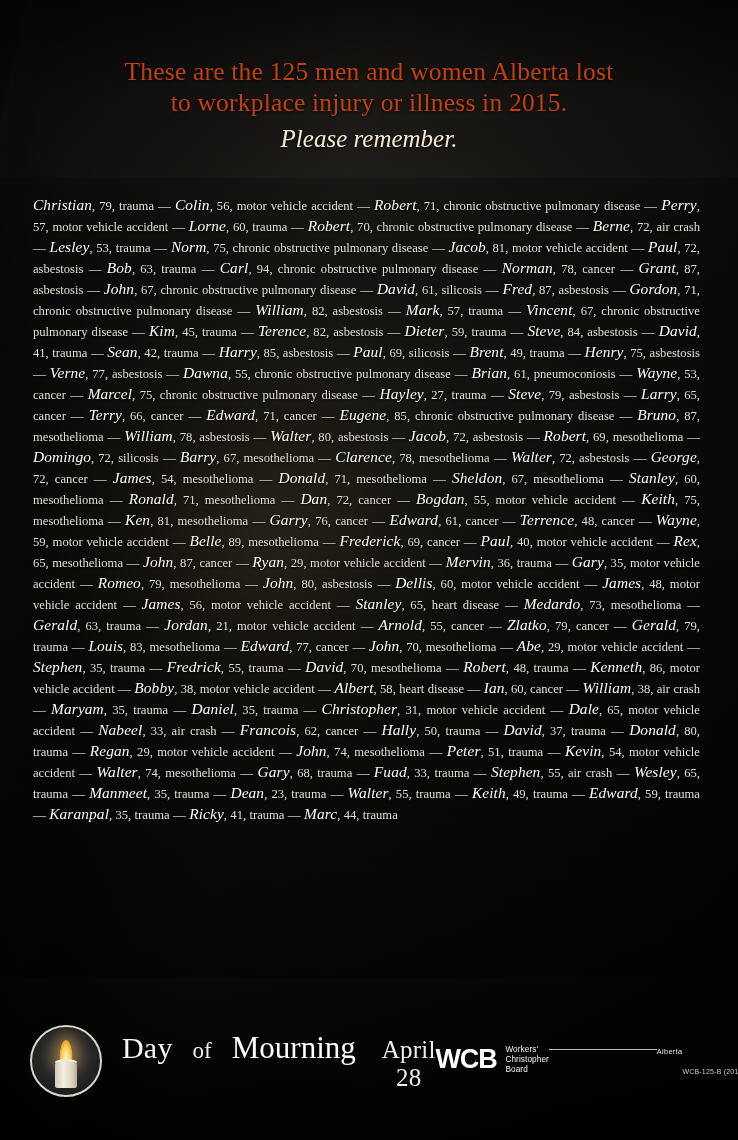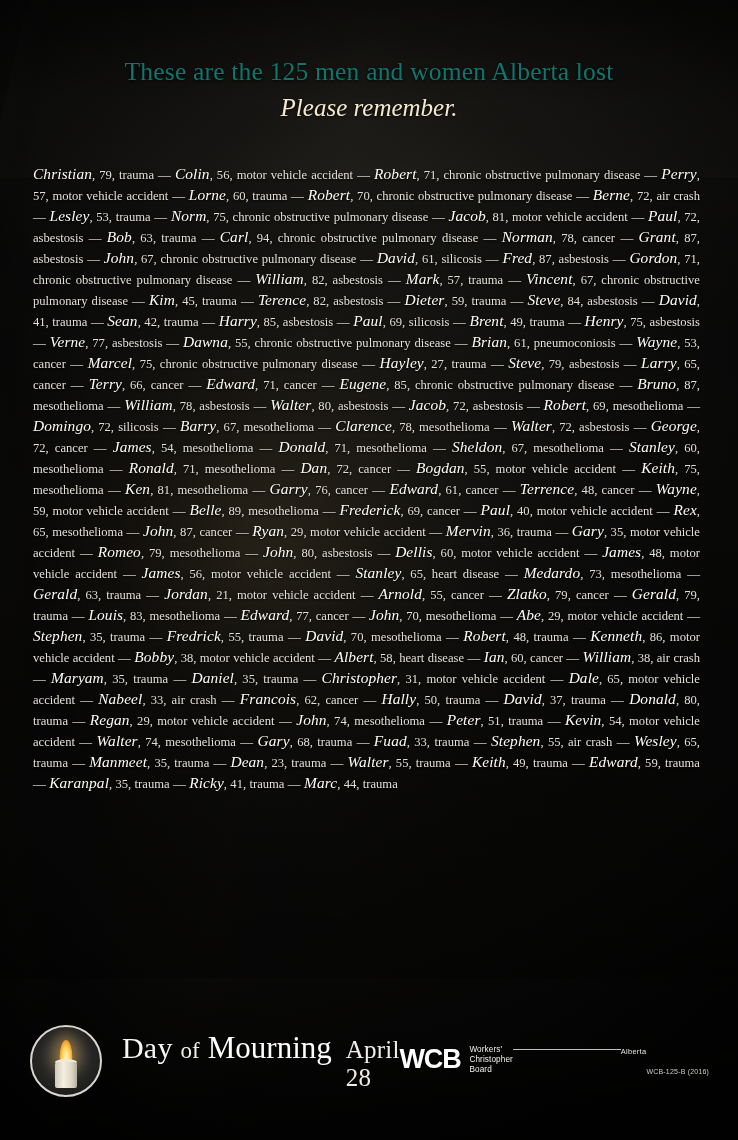--- a/index.html
+++ b/index.html
@@ -64,21 +64,21 @@
   
   .headline {
     padding: 56px 44px 0 44px;
     text-align: center;
     color: #f0e2c2;
   }
   .headline .line {
     font-size: 25.5px;
     line-height: 31px;
     letter-spacing: 0.2px;
-    color: #0f766e;
+    color: #c2410c;
     text-shadow: 0 1px 3px rgba(0,0,0,0.85);
   }
   .headline .please {
     margin-top: 7px;
     font-size: 25px;
     font-style: italic;
     color: #f4e9cf;
     text-shadow: 0 1px 3px rgba(0,0,0,0.85);
   }
 
@@ -170,22 +170,23 @@
     transform: translateX(-50%);
     width: 22px;
     height: 6px;
     border-radius: 50%;
     background: #efe8d6;
   }
   .footer-title {
     color: #ffffff;
     display: flex;
     align-items: baseline;
-    gap: 8px;
+    gap: 20px;
     flex: 1 1 auto;
+    text-align: center;
   }
   .ft-day {
     font-size: 30px;
     letter-spacing: 0.2px;
     color: #f7f6f3;
   }
   .ft-of {
     font-size: 23px;
     color: #f1efe9;
   }
@@ -259,20 +260,21 @@
 <div class="poster">
   <div class="bg"></div>
   <div class="bg-streaks"></div>
   <div class="bg-scrim"></div>
   <div class="bg-vignette"></div>
 
   <div class="content">
 
     <div class="headline">
       <div class="line">These are the 125 men and women Alberta lost</div>
+      <div class="line">to workplace injury or illness in 2015.</div>
       <div class="please">Please remember.</div>
     </div>
 
     <div class="names" id="names-list"><span><span class="nm">Christian</span><span class="meta">, 79, trauma</span></span><span class="dash"> — </span><span><span class="nm">Colin</span><span class="meta">, 56, motor vehicle accident</span></span><span class="dash"> — </span><span><span class="nm">Robert</span><span class="meta">, 71, chronic obstructive pulmonary disease</span></span><span class="dash"> — </span><span><span class="nm">Perry</span><span class="meta">, 57, motor vehicle accident</span></span><span class="dash"> — </span><span><span class="nm">Lorne</span><span class="meta">, 60, trauma</span></span><span class="dash"> — </span><span><span class="nm">Robert</span><span class="meta">, 70, chronic obstructive pulmonary disease</span></span><span class="dash"> — </span><span><span class="nm">Berne</span><span class="meta">, 72, air crash</span></span><span class="dash"> — </span><span><span class="nm">Lesley</span><span class="meta">, 53, trauma</span></span><span class="dash"> — </span><span><span class="nm">Norm</span><span class="meta">, 75, chronic obstructive pulmonary disease</span></span><span class="dash"> — </span><span><span class="nm">Jacob</span><span class="meta">, 81, motor vehicle accident</span></span><span class="dash"> — </span><span><span class="nm">Paul</span><span class="meta">, 72, asbestosis</span></span><span class="dash"> — </span><span><span class="nm">Bob</span><span class="meta">, 63, trauma</span></span><span class="dash"> — </span><span><span class="nm">Carl</span><span class="meta">, 94, chronic obstructive pulmonary disease</span></span><span class="dash"> — </span><span><span class="nm">Norman</span><span class="meta">, 78, cancer</span></span><span class="dash"> — </span><span><span class="nm">Grant</span><span class="meta">, 87, asbestosis</span></span><span class="dash"> — </span><span><span class="nm">John</span><span class="meta">, 67, chronic obstructive pulmonary disease</span></span><span class="dash"> — </span><span><span class="nm">David</span><span class="meta">, 61, silicosis</span></span><span class="dash"> — </span><span><span class="nm">Fred</span><span class="meta">, 87, asbestosis</span></span><span class="dash"> — </span><span><span class="nm">Gordon</span><span class="meta">, 71, chronic obstructive pulmonary disease</span></span><span class="dash"> — </span><span><span class="nm">William</span><span class="meta">, 82, asbestosis</span></span><span class="dash"> — </span><span><span class="nm">Mark</span><span class="meta">, 57, trauma</span></span><span class="dash"> — </span><span><span class="nm">Vincent</span><span class="meta">, 67, chronic obstructive pulmonary disease</span></span><span class="dash"> — </span><span><span class="nm">Kim</span><span class="meta">, 45, trauma</span></span><span class="dash"> — </span><span><span class="nm">Terence</span><span class="meta">, 82, asbestosis</span></span><span class="dash"> — </span><span><span class="nm">Dieter</span><span class="meta">, 59, trauma</span></span><span class="dash"> — </span><span><span class="nm">Steve</span><span class="meta">, 84, asbestosis</span></span><span class="dash"> — </span><span><span class="nm">David</span><span class="meta">, 41, trauma</span></span><span class="dash"> — </span><span><span class="nm">Sean</span><span class="meta">, 42, trauma</span></span><span class="dash"> — </span><span><span class="nm">Harry</span><span class="meta">, 85, asbestosis</span></span><span class="dash"> — </span><span><span class="nm">Paul</span><span class="meta">, 69, silicosis</span></span><span class="dash"> — </span><span><span class="nm">Brent</span><span class="meta">, 49, trauma</span></span><span class="dash"> — </span><span><span class="nm">Henry</span><span class="meta">, 75, asbestosis</span></span><span class="dash"> — </span><span><span class="nm">Verne</span><span class="meta">, 77, asbestosis</span></span><span class="dash"> — </span><span><span class="nm">Dawna</span><span class="meta">, 55, chronic obstructive pulmonary disease</span></span><span class="dash"> — </span><span><span class="nm">Brian</span><span class="meta">, 61, pneumoconiosis</span></span><span class="dash"> — </span><span><span class="nm">Wayne</span><span class="meta">, 53, cancer</span></span><span class="dash"> — </span><span><span class="nm">Marcel</span><span class="meta">, 75, chronic obstructive pulmonary disease</span></span><span class="dash"> — </span><span><span class="nm">Hayley</span><span class="meta">, 27, trauma</span></span><span class="dash"> — </span><span><span class="nm">Steve</span><span class="meta">, 79, asbestosis</span></span><span class="dash"> — </span><span><span class="nm">Larry</span><span class="meta">, 65, cancer</span></span><span class="dash"> — </span><span><span class="nm">Terry</span><span class="meta">, 66, cancer</span></span><span class="dash"> — </span><span><span class="nm">Edward</span><span class="meta">, 71, cancer</span></span><span class="dash"> — </span><span><span class="nm">Eugene</span><span class="meta">, 85, chronic obstructive pulmonary disease</span></span><span class="dash"> — </span><span><span class="nm">Bruno</span><span class="meta">, 87, mesothelioma</span></span><span class="dash"> — </span><span><span class="nm">William</span><span class="meta">, 78, asbestosis</span></span><span class="dash"> — </span><span><span class="nm">Walter</span><span class="meta">, 80, asbestosis</span></span><span class="dash"> — </span><span><span class="nm">Jacob</span><span class="meta">, 72, asbestosis</span></span><span class="dash"> — </span><span><span class="nm">Robert</span><span class="meta">, 69, mesothelioma</span></span><span class="dash"> — </span><span><span class="nm">Domingo</span><span class="meta">, 72, silicosis</span></span><span class="dash"> — </span><span><span class="nm">Barry</span><span class="meta">, 67, mesothelioma</span></span><span class="dash"> — </span><span><span class="nm">Clarence</span><span class="meta">, 78, mesothelioma</span></span><span class="dash"> — </span><span><span class="nm">Walter</span><span class="meta">, 72, asbestosis</span></span><span class="dash"> — </span><span><span class="nm">George</span><span class="meta">, 72, cancer</span></span><span class="dash"> — </span><span><span class="nm">James</span><span class="meta">, 54, mesothelioma</span></span><span class="dash"> — </span><span><span class="nm">Donald</span><span class="meta">, 71, mesothelioma</span></span><span class="dash"> — </span><span><span class="nm">Sheldon</span><span class="meta">, 67, mesothelioma</span></span><span class="dash"> — </span><span><span class="nm">Stanley</span><span class="meta">, 60, mesothelioma</span></span><span class="dash"> — </span><span><span class="nm">Ronald</span><span class="meta">, 71, mesothelioma</span></span><span class="dash"> — </span><span><span class="nm">Dan</span><span class="meta">, 72, cancer</span></span><span class="dash"> — </span><span><span class="nm">Bogdan</span><span class="meta">, 55, motor vehicle accident</span></span><span class="dash"> — </span><span><span class="nm">Keith</span><span class="meta">, 75, mesothelioma</span></span><span class="dash"> — </span><span><span class="nm">Ken</span><span class="meta">, 81, mesothelioma</span></span><span class="dash"> — </span><span><span class="nm">Garry</span><span class="meta">, 76, cancer</span></span><span class="dash"> — </span><span><span class="nm">Edward</span><span class="meta">, 61, cancer</span></span><span class="dash"> — </span><span><span class="nm">Terrence</span><span class="meta">, 48, cancer</span></span><span class="dash"> — </span><span><span class="nm">Wayne</span><span class="meta">, 59, motor vehicle accident</span></span><span class="dash"> — </span><span><span class="nm">Belle</span><span class="meta">, 89, mesothelioma</span></span><span class="dash"> — </span><span><span class="nm">Frederick</span><span class="meta">, 69, cancer</span></span><span class="dash"> — </span><span><span class="nm">Paul</span><span class="meta">, 40, motor vehicle accident</span></span><span class="dash"> — </span><span><span class="nm">Rex</span><span class="meta">, 65, mesothelioma</span></span><span class="dash"> — </span><span><span class="nm">John</span><span class="meta">, 87, cancer</span></span><span class="dash"> — </span><span><span class="nm">Ryan</span><span class="meta">, 29, motor vehicle accident</span></span><span class="dash"> — </span><span><span class="nm">Mervin</span><span class="meta">, 36, trauma</span></span><span class="dash"> — </span><span><span class="nm">Gary</span><span class="meta">, 35, motor vehicle accident</span></span><span class="dash"> — </span><span><span class="nm">Romeo</span><span class="meta">, 79, mesothelioma</span></span><span class="dash"> — </span><span><span class="nm">John</span><span class="meta">, 80, asbestosis</span></span><span class="dash"> — </span><span><span class="nm">Dellis</span><span class="meta">, 60, motor vehicle accident</span></span><span class="dash"> — </span><span><span class="nm">James</span><span class="meta">, 48, motor vehicle accident</span></span><span class="dash"> — </span><span><span class="nm">James</span><span class="meta">, 56, motor vehicle accident</span></span><span class="dash"> — </span><span><span class="nm">Stanley</span><span class="meta">, 65, heart disease</span></span><span class="dash"> — </span><span><span class="nm">Medardo</span><span class="meta">, 73, mesothelioma</span></span><span class="dash"> — </span><span><span class="nm">Gerald</span><span class="meta">, 63, trauma</span></span><span class="dash"> — </span><span><span class="nm">Jordan</span><span class="meta">, 21, motor vehicle accident</span></span><span class="dash"> — </span><span><span class="nm">Arnold</span><span class="meta">, 55, cancer</span></span><span class="dash"> — </span><span><span class="nm">Zlatko</span><span class="meta">, 79, cancer</span></span><span class="dash"> — </span><span><span class="nm">Gerald</span><span class="meta">, 79, trauma</span></span><span class="dash"> — </span><span><span class="nm">Louis</span><span class="meta">, 83, mesothelioma</span></span><span class="dash"> — </span><span><span class="nm">Edward</span><span class="meta">, 77, cancer</span></span><span class="dash"> — </span><span><span class="nm">John</span><span class="meta">, 70, mesothelioma</span></span><span class="dash"> — </span><span><span class="nm">Abe</span><span class="meta">, 29, motor vehicle accident</span></span><span class="dash"> — </span><span><span class="nm">Stephen</span><span class="meta">, 35, trauma</span></span><span class="dash"> — </span><span><span class="nm">Fredrick</span><span class="meta">, 55, trauma</span></span><span class="dash"> — </span><span><span class="nm">David</span><span class="meta">, 70, mesothelioma</span></span><span class="dash"> — </span><span><span class="nm">Robert</span><span class="meta">, 48, trauma</span></span><span class="dash"> — </span><span><span class="nm">Kenneth</span><span class="meta">, 86, motor vehicle accident</span></span><span class="dash"> — </span><span><span class="nm">Bobby</span><span class="meta">, 38, motor vehicle accident</span></span><span class="dash"> — </span><span><span class="nm">Albert</span><span class="meta">, 58, heart disease</span></span><span class="dash"> — </span><span><span class="nm">Ian</span><span class="meta">, 60, cancer</span></span><span class="dash"> — </span><span><span class="nm">William</span><span class="meta">, 38, air crash</span></span><span class="dash"> — </span><span><span class="nm">Maryam</span><span class="meta">, 35, trauma</span></span><span class="dash"> — </span><span><span class="nm">Daniel</span><span class="meta">, 35, trauma</span></span><span class="dash"> — </span><span><span class="nm">Christopher</span><span class="meta">, 31, motor vehicle accident</span></span><span class="dash"> — </span><span><span class="nm">Dale</span><span class="meta">, 65, motor vehicle accident</span></span><span class="dash"> — </span><span><span class="nm">Nabeel</span><span class="meta">, 33, air crash</span></span><span class="dash"> — </span><span><span class="nm">Francois</span><span class="meta">, 62, cancer</span></span><span class="dash"> — </span><span><span class="nm">Hally</span><span class="meta">, 50, trauma</span></span><span class="dash"> — </span><span><span class="nm">David</span><span class="meta">, 37, trauma</span></span><span class="dash"> — </span><span><span class="nm">Donald</span><span class="meta">, 80, trauma</span></span><span class="dash"> — </span><span><span class="nm">Regan</span><span class="meta">, 29, motor vehicle accident</span></span><span class="dash"> — </span><span><span class="nm">John</span><span class="meta">, 74, mesothelioma</span></span><span class="dash"> — </span><span><span class="nm">Peter</span><span class="meta">, 51, trauma</span></span><span class="dash"> — </span><span><span class="nm">Kevin</span><span class="meta">, 54, motor vehicle accident</span></span><span class="dash"> — </span><span><span class="nm">Walter</span><span class="meta">, 74, mesothelioma</span></span><span class="dash"> — </span><span><span class="nm">Gary</span><span class="meta">, 68, trauma</span></span><span class="dash"> — </span><span><span class="nm">Fuad</span><span class="meta">, 33, trauma</span></span><span class="dash"> — </span><span><span class="nm">Stephen</span><span class="meta">, 55, air crash</span></span><span class="dash"> — </span><span><span class="nm">Wesley</span><span class="meta">, 65, trauma</span></span><span class="dash"> — </span><span><span class="nm">Manmeet</span><span class="meta">, 35, trauma</span></span><span class="dash"> — </span><span><span class="nm">Dean</span><span class="meta">, 23, trauma</span></span><span class="dash"> — </span><span><span class="nm">Walter</span><span class="meta">, 55, trauma</span></span><span class="dash"> — </span><span><span class="nm">Keith</span><span class="meta">, 49, trauma</span></span><span class="dash"> — </span><span><span class="nm">Edward</span><span class="meta">, 59, trauma</span></span><span class="dash"> — </span><span><span class="nm">Karanpal</span><span class="meta">, 35, trauma</span></span><span class="dash"> — </span><span><span class="nm">Ricky</span><span class="meta">, 41, trauma</span></span><span class="dash"> — </span><span><span class="nm">Marc</span><span class="meta">, 44, trauma</span></span></div>
 
     <div class="footer">
       <div class="footer-inner">
         <div class="candle-badge">
           <div class="flame"></div>
           <div class="wick"></div>

